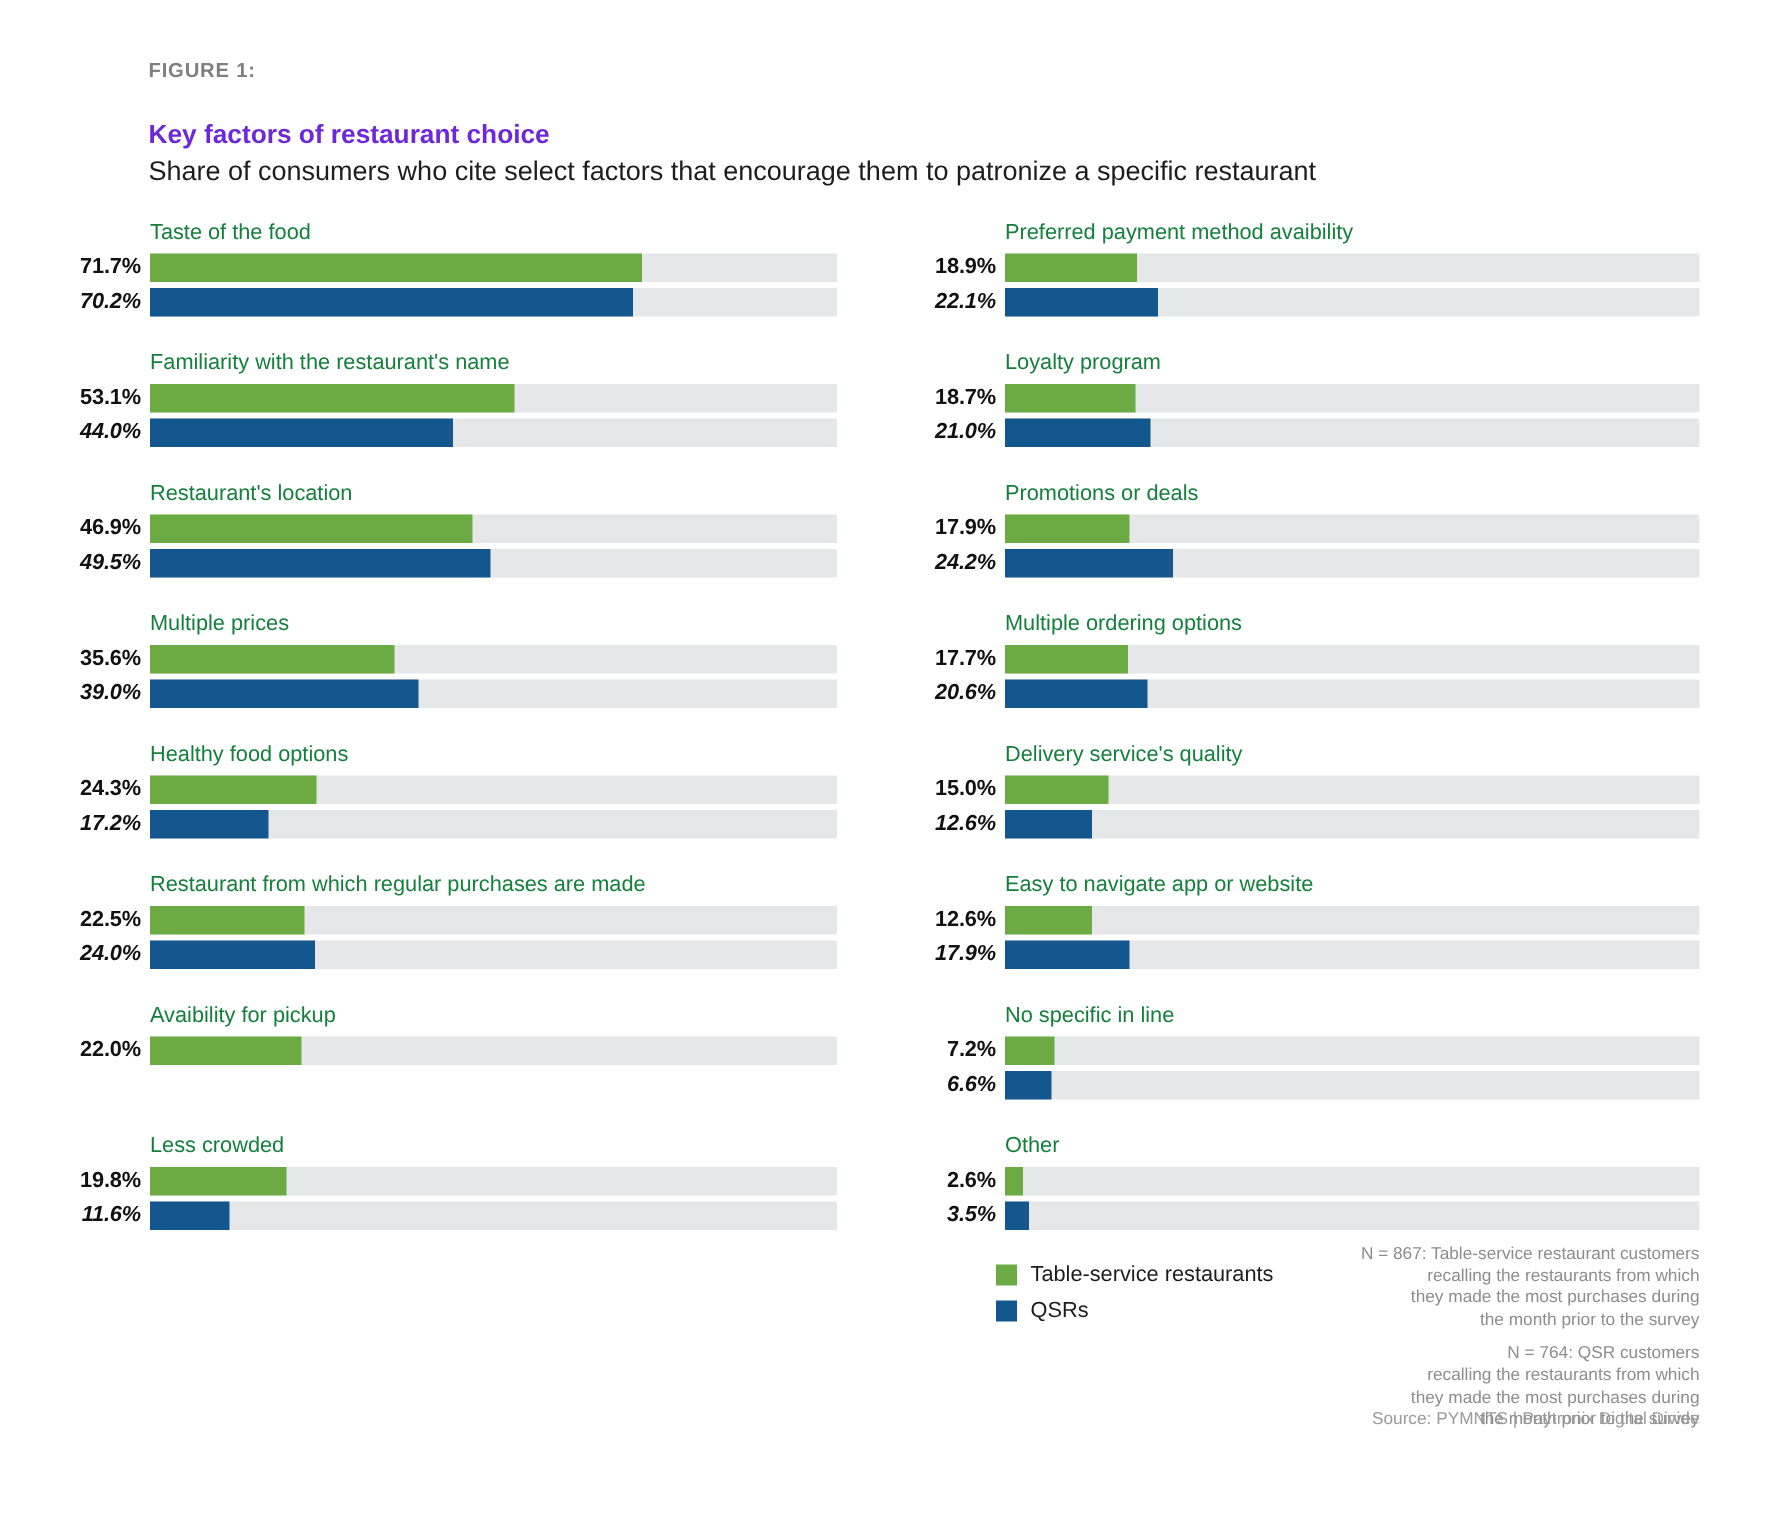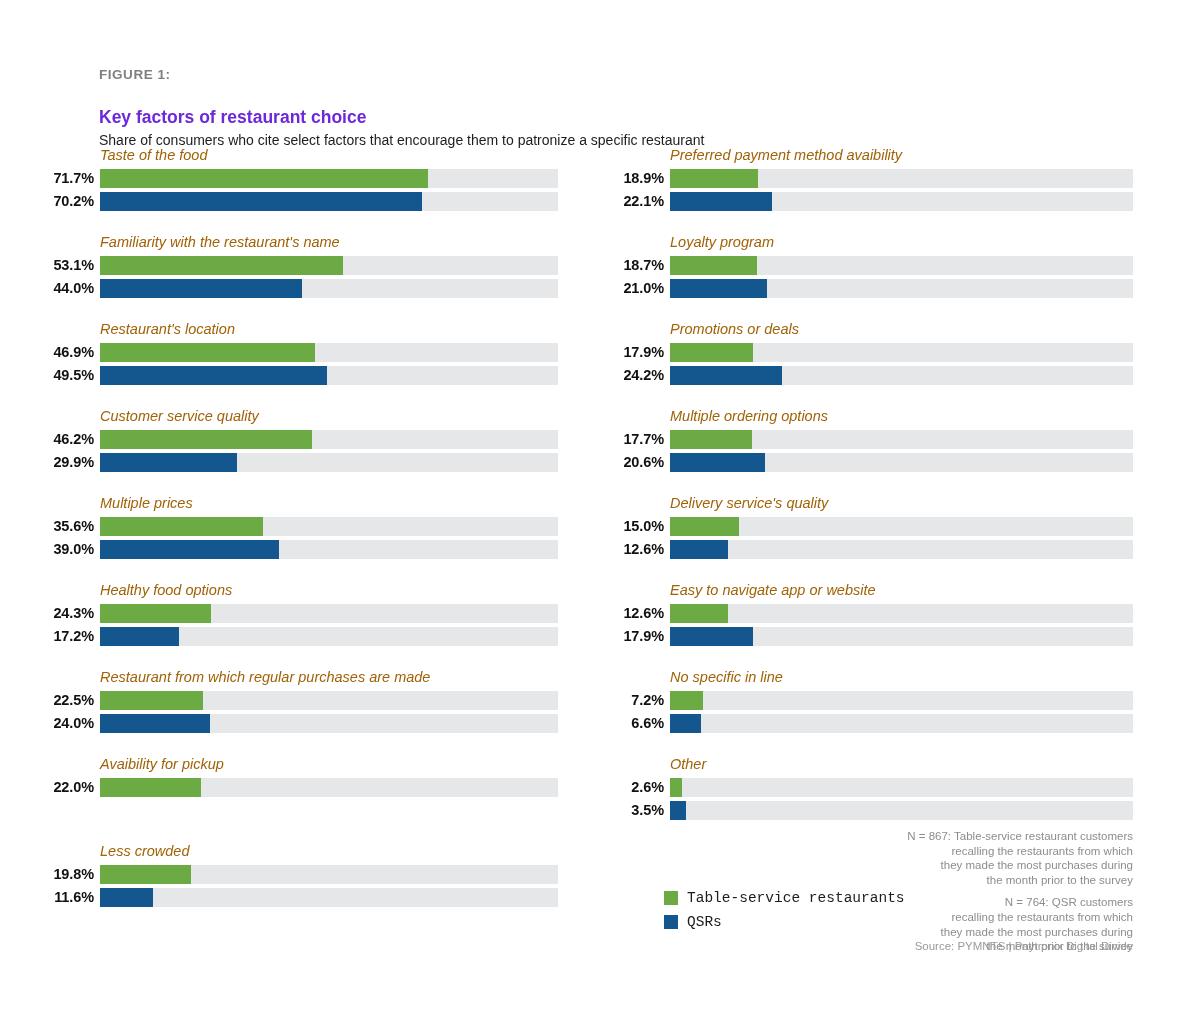--- a/index.html
+++ b/index.html
@@ -8,69 +8,69 @@
     width:1193px;height:1012px;
     background:#ffffff;
     font-family:"Liberation Sans", sans-serif;
     color:#231f20;
     overflow:hidden;
     position:relative;
   }
   .page{position:absolute;inset:0;}
 
   
-  .header{position:absolute;left:99px;top:40px;width:1040px;margin-top:28px;}
+  .header{position:absolute;left:99px;top:40px;width:1040px;}
   .fig-label{
     font-size:13.5px;font-weight:bold;letter-spacing:.04em;
     color:#7f7f7f;text-transform:uppercase;line-height:1;
   }
   .title{
     margin-top:25px;
     font-size:17.5px;font-weight:bold;color:#6d28d9;line-height:1.25;
   }
   .subtitle{
     margin-top:3px;
-    font-size:14px;font-weight:normal;color:#1d1d1d;line-height:1.3;
+    font-size:18px;font-weight:normal;color:#1d1d1d;line-height:1.3;
   }
 
   
   .chart{position:absolute;left:0;top:148px;width:1193px;}
   .col{position:absolute;top:0;}
   .col-left{left:0px;width:570px;}
   .col-right{left:570px;width:580px;}
 
   .group{position:relative;height:87px;}
   .group-label{
     position:absolute;left:100px;top:0px;
-    font-size:14.5px;color:#a16207;line-height:1;white-space:nowrap;font-style:italic;
+    font-size:14.5px;color:#15803d;line-height:1;white-space:nowrap;
   }
   .col-right .group-label{left:100px;}
 
   .row{position:absolute;left:0;height:19px;width:100%;}
   .row.r1{top:21px;}
-  .row.r2{top:44px;}
+  .row.r2{top:44px;font-style:italic;}
 
   .value{
     position:absolute;left:0;width:94px;top:0;height:19px;
     text-align:right;
     font-size:14.5px;font-weight:bold;color:#111111;
     line-height:19px;letter-spacing:-0.1px;
   }
   .track{
     position:absolute;left:100px;top:0;height:19px;
     background:#e6e7e8;
   }
   .col-left .track{width:458px;}
   .col-right .track{width:463px;}
   .fill{height:19px;width:0;}
   .fill.green{background:#6cab44;}
   .fill.blue{background:#14578f;}
 
   
-  .legend{position:absolute;left:664px;top:886px;font-family:Liberation Mono, monospace;}
+  .legend{position:absolute;left:664px;top:838px;}
   .legend-item{display:flex;align-items:center;height:24px;}
   .swatch{width:14px;height:14px;display:inline-block;flex:0 0 auto;}
   .swatch.green{background:#6cab44;}
   .swatch.blue{background:#14578f;}
   .legend-text{
     margin-left:9px;font-size:14.5px;color:#1d1d1d;line-height:1;
     white-space:nowrap;
   }
 
   
@@ -139,35 +139,20 @@
             </div>
           </div>
           <div class="row r2">
             <div class="value">49.5%</div>
             <div class="track">
               <div class="fill blue" style="width: 226.71px;"></div>
             </div>
           </div>
         </div>
         <div class="group">
-          <div class="group-label">Customer service quality</div>
-          <div class="row r1">
-            <div class="value">46.2%</div>
-            <div class="track">
-              <div class="fill green" style="width: 211.6px;"></div>
-            </div>
-          </div>
-          <div class="row r2">
-            <div class="value">29.9%</div>
-            <div class="track">
-              <div class="fill blue" style="width: 136.94px;"></div>
-            </div>
-          </div>
-        </div>
-        <div class="group">
           <div class="group-label">Multiple prices</div>
           <div class="row r1">
             <div class="value">35.6%</div>
             <div class="track">
               <div class="fill green" style="width: 163.05px;"></div>
             </div>
           </div>
           <div class="row r2">
             <div class="value">39.0%</div>
             <div class="track">

